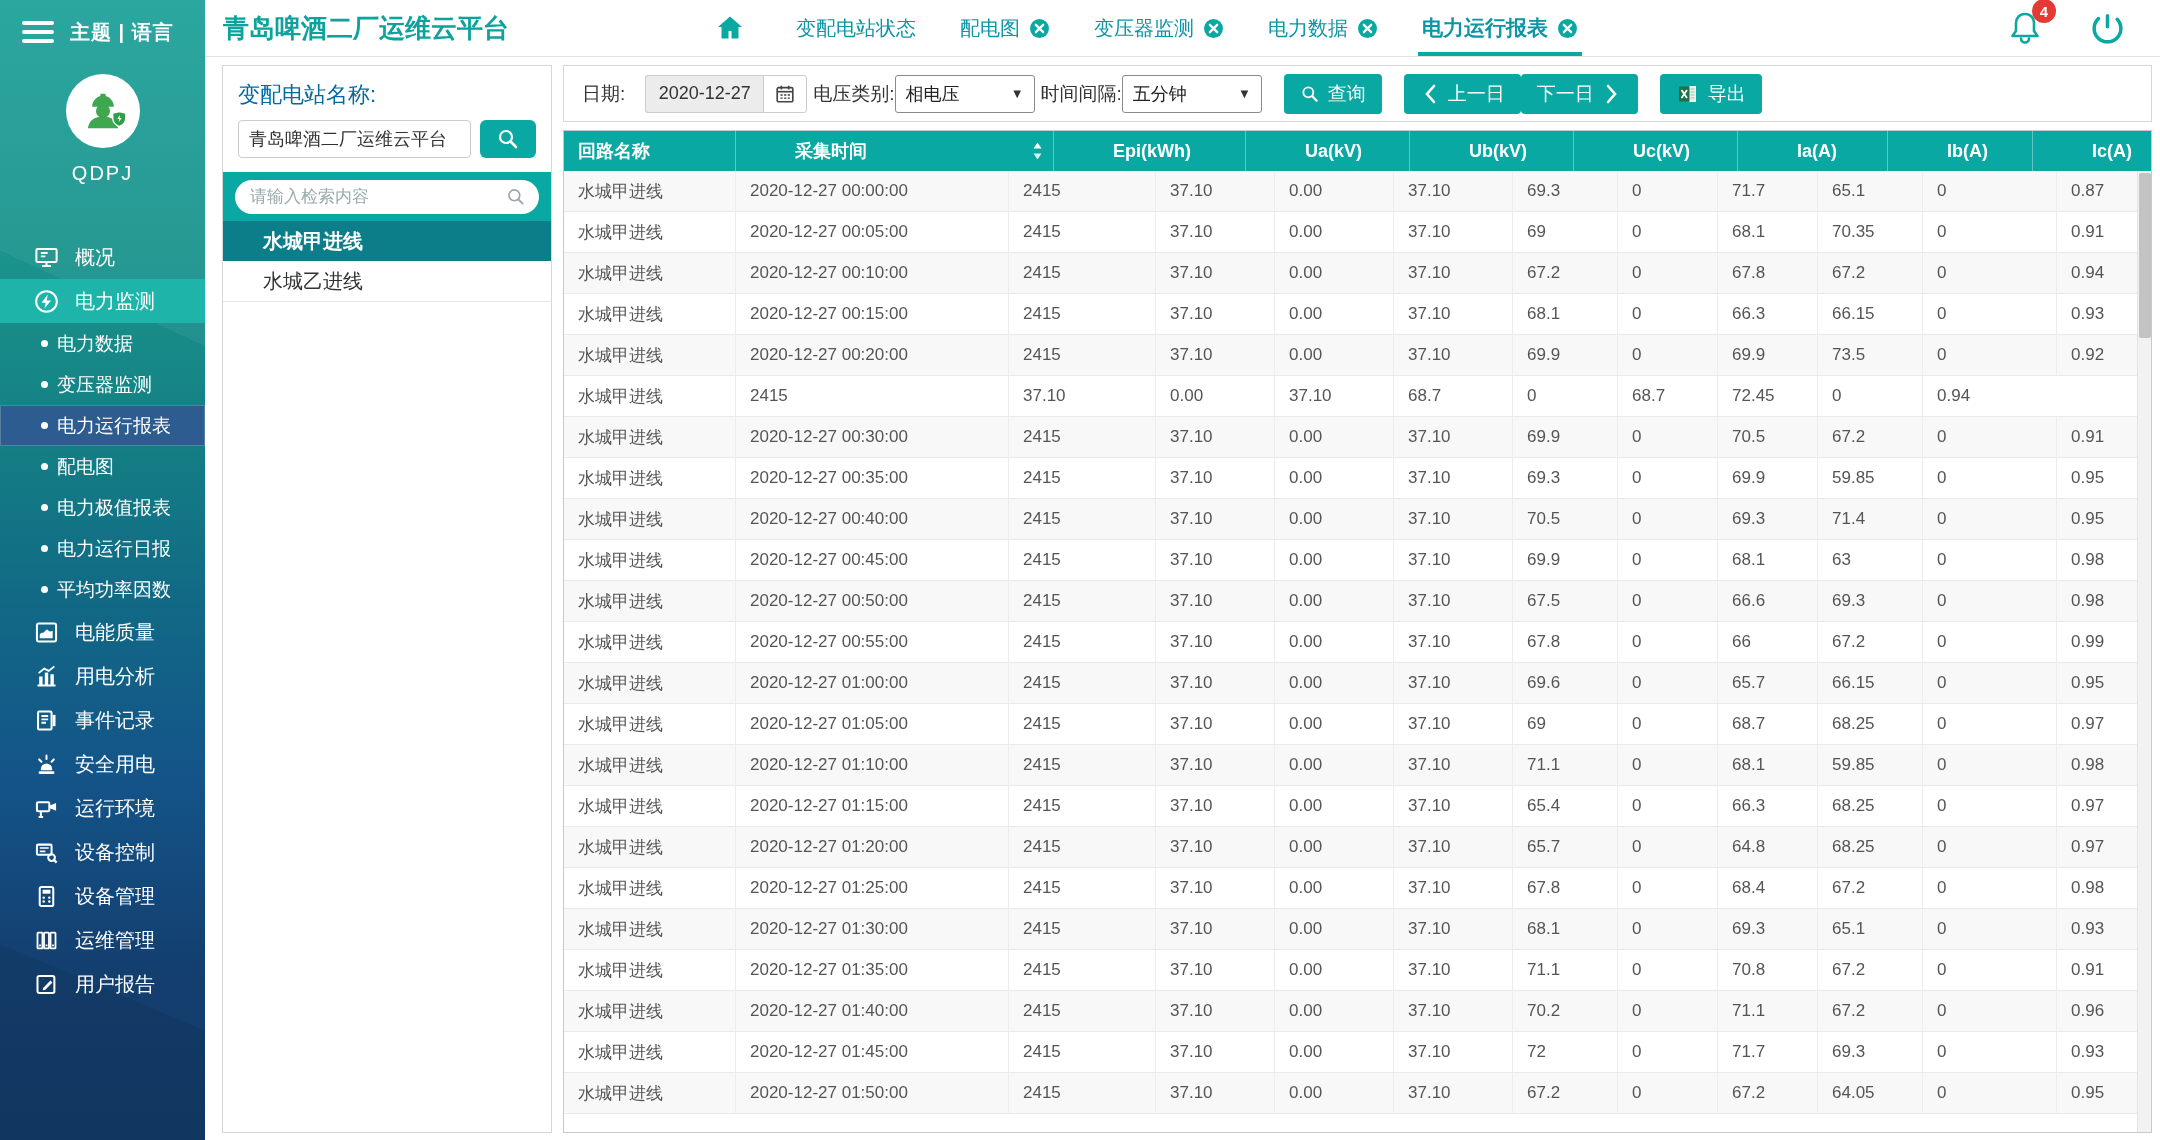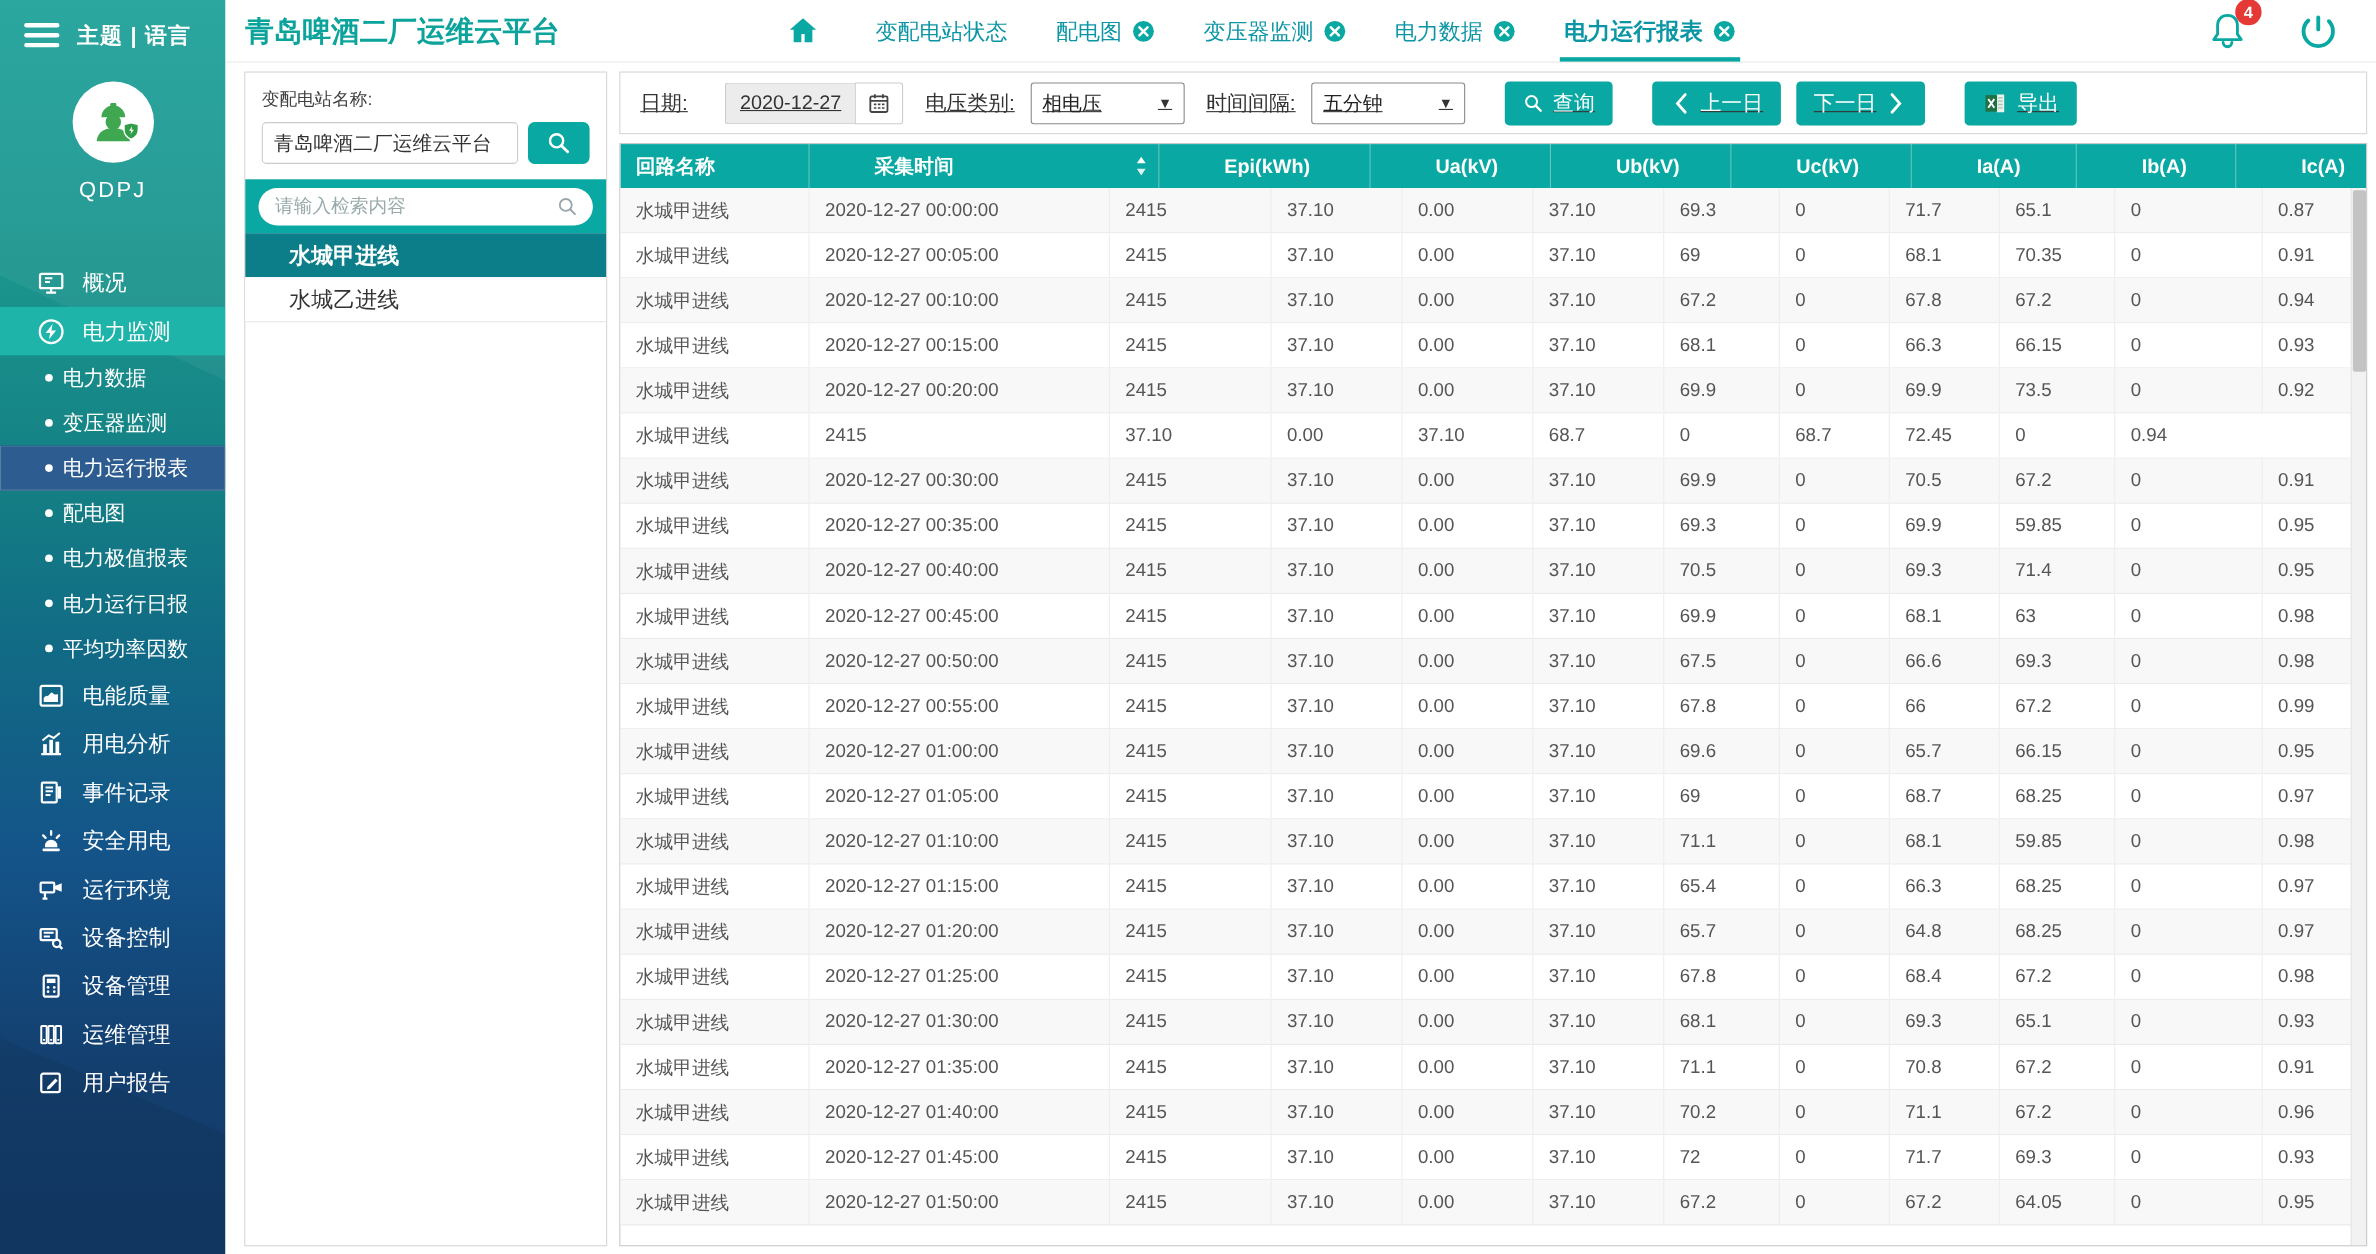--- a/index.html
+++ b/index.html
@@ -49,38 +49,38 @@
          color:#fff;font-size:15px;font-weight:bold;display:flex;align-items:center;justify-content:center;}
   .power{cursor:pointer;}
   .power svg{width:37px;height:37px;}
 
   
   .main{position:absolute;left:205px;top:57px;right:0;bottom:0;background:#fff;}
 
   
   .station-panel{position:absolute;left:17px;top:8px;width:330px;height:1068px;border:1px solid #d6d6d6;
                  background:#fff;box-sizing:border-box;}
-  .sp-label{margin:14px 0 0 15px;font-size:16px;color:#404040;}
+  .sp-label{margin:14px 0 0 15px;font-size:22px;color:#0369a1;}
   .sp-row{display:flex;margin:10px 15px 14px 15px;gap:9px;}
   .sp-input{flex:1;height:38px;border:1px solid #ccc;border-radius:4px;padding:0 10px;font-size:18px;color:#333;min-width:0;box-sizing:border-box;}
   .sp-search-btn{width:56px;height:38px;background:#0aa8a2;border:none;border-radius:6px;cursor:pointer;
                  display:flex;align-items:center;justify-content:center;}
   .sp-search-btn svg{width:24px;height:24px;}
   .sp-teal{background:#0aa8a2;height:49px;box-sizing:border-box;display:flex;align-items:center;padding:0 12px;}
   .sp-pill{background:#fff;border-radius:17px;height:34px;flex:1;display:flex;align-items:center;padding:0 13px;}
   .sp-pill input{border:none;outline:none;flex:1;font-size:17px;color:#333;min-width:0;background:transparent;}
   .sp-pill input::placeholder{color:#9aa;}
   .sp-pill .pill-icon svg{width:20px;height:20px;}
   .tree-item{height:40px;display:flex;align-items:center;padding-left:40px;font-size:20px;color:#333;
              border-bottom:1px solid #e6e6e6;background:#fff;cursor:pointer;}
   .tree-item.active{background:#0c7e8a;color:#fff;font-weight:bold;border-bottom:none;}
 
   
   .toolbar{position:absolute;left:358px;top:8px;width:1589px;height:57px;border:1px solid #d6d6d6;background:#fff;
-           display:flex;align-items:center;gap:14px;padding-left:18px;box-sizing:border-box;text-decoration:underline;}
+           display:flex;align-items:center;padding-left:18px;box-sizing:border-box;}
   .tb-label{font-size:19px;color:#333;white-space:nowrap;}
   .date-wrap{display:flex;margin-left:20px;}
   .date-input{width:118px;height:38px;background:#ececec;border:1px solid #ccc;border-right:none;text-align:center;
               font-size:18px;color:#333;border-radius:3px 0 0 3px;box-sizing:border-box;}
   .date-btn{width:44px;height:38px;background:#fff;border:1px solid #ccc;border-radius:0 3px 3px 0;cursor:pointer;
             display:flex;align-items:center;justify-content:center;}
   .date-btn svg{width:22px;height:22px;}
   .select{width:140px;height:38px;border:1px solid #8a8a8a;border-radius:3px;display:flex;align-items:center;
           justify-content:space-between;padding:0 10px;font-size:18px;color:#222;background:#fff;cursor:pointer;box-sizing:border-box;text-align:center;}
   .select .arrow{font-size:13px;color:#333;}

